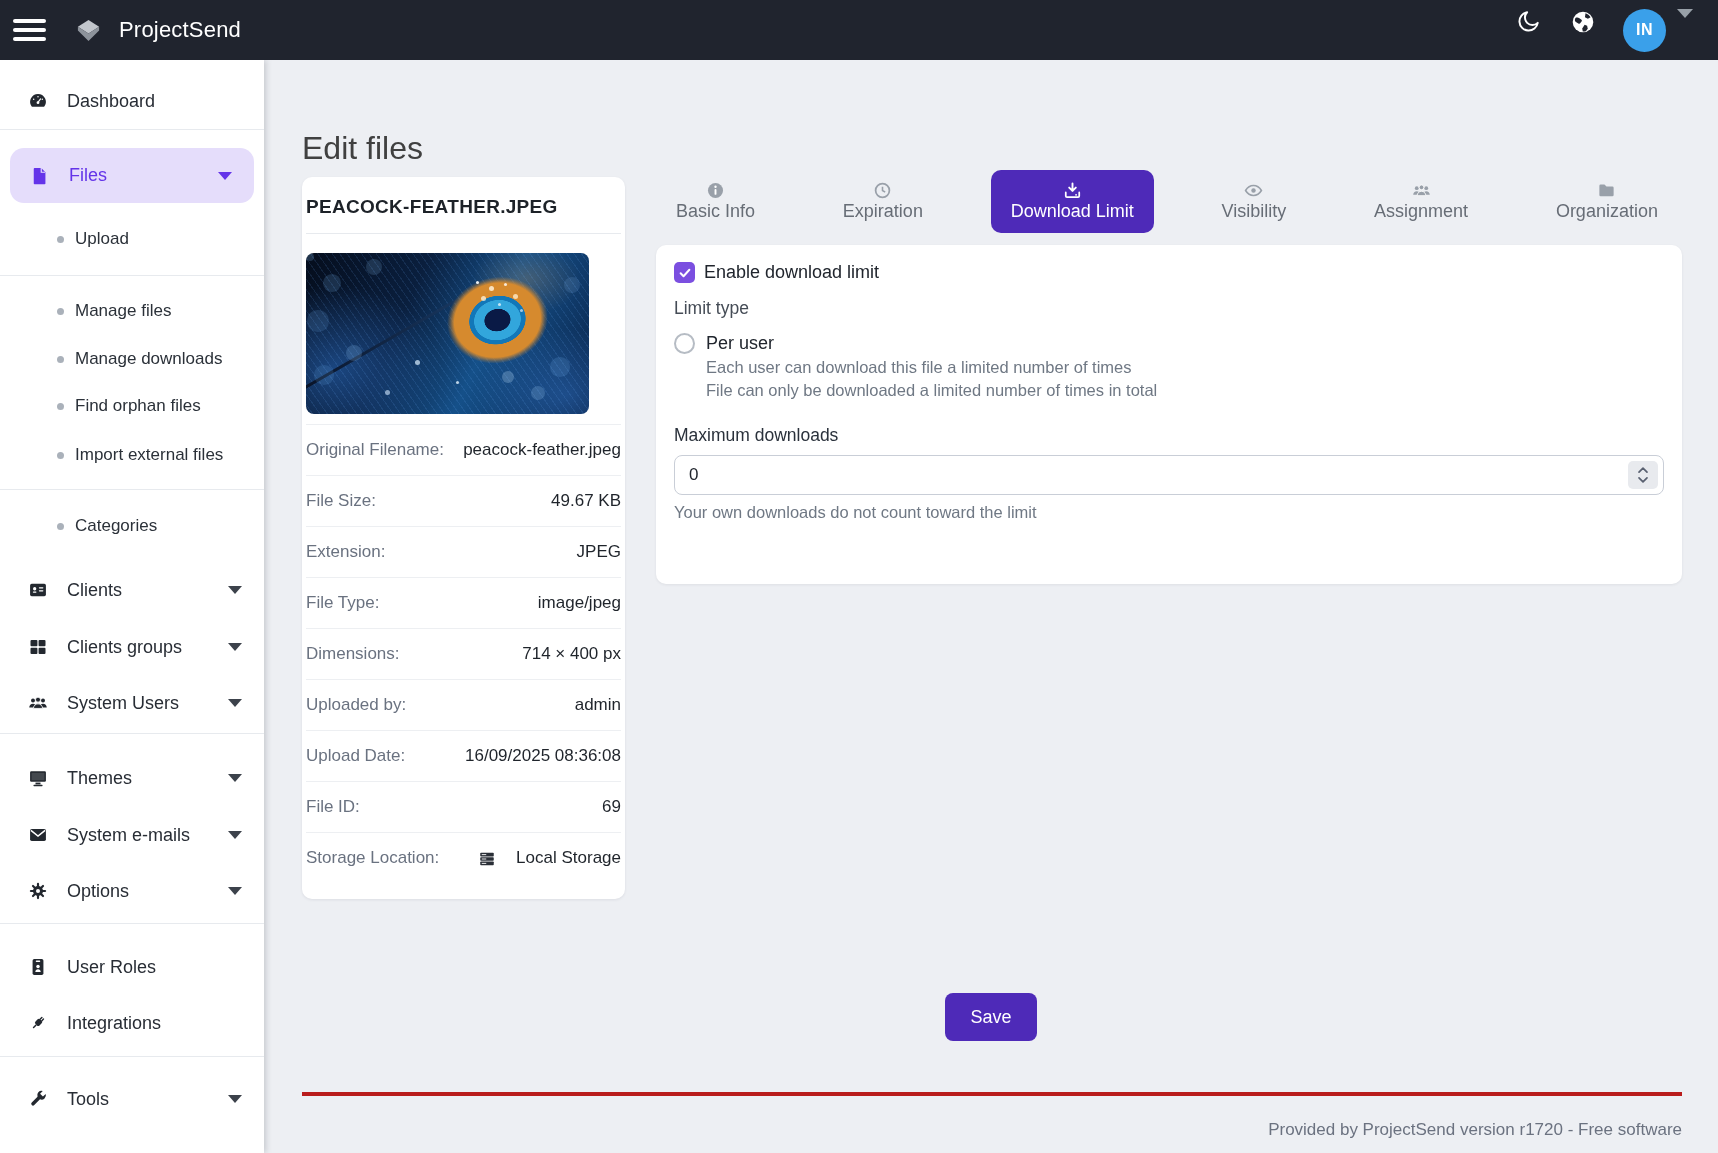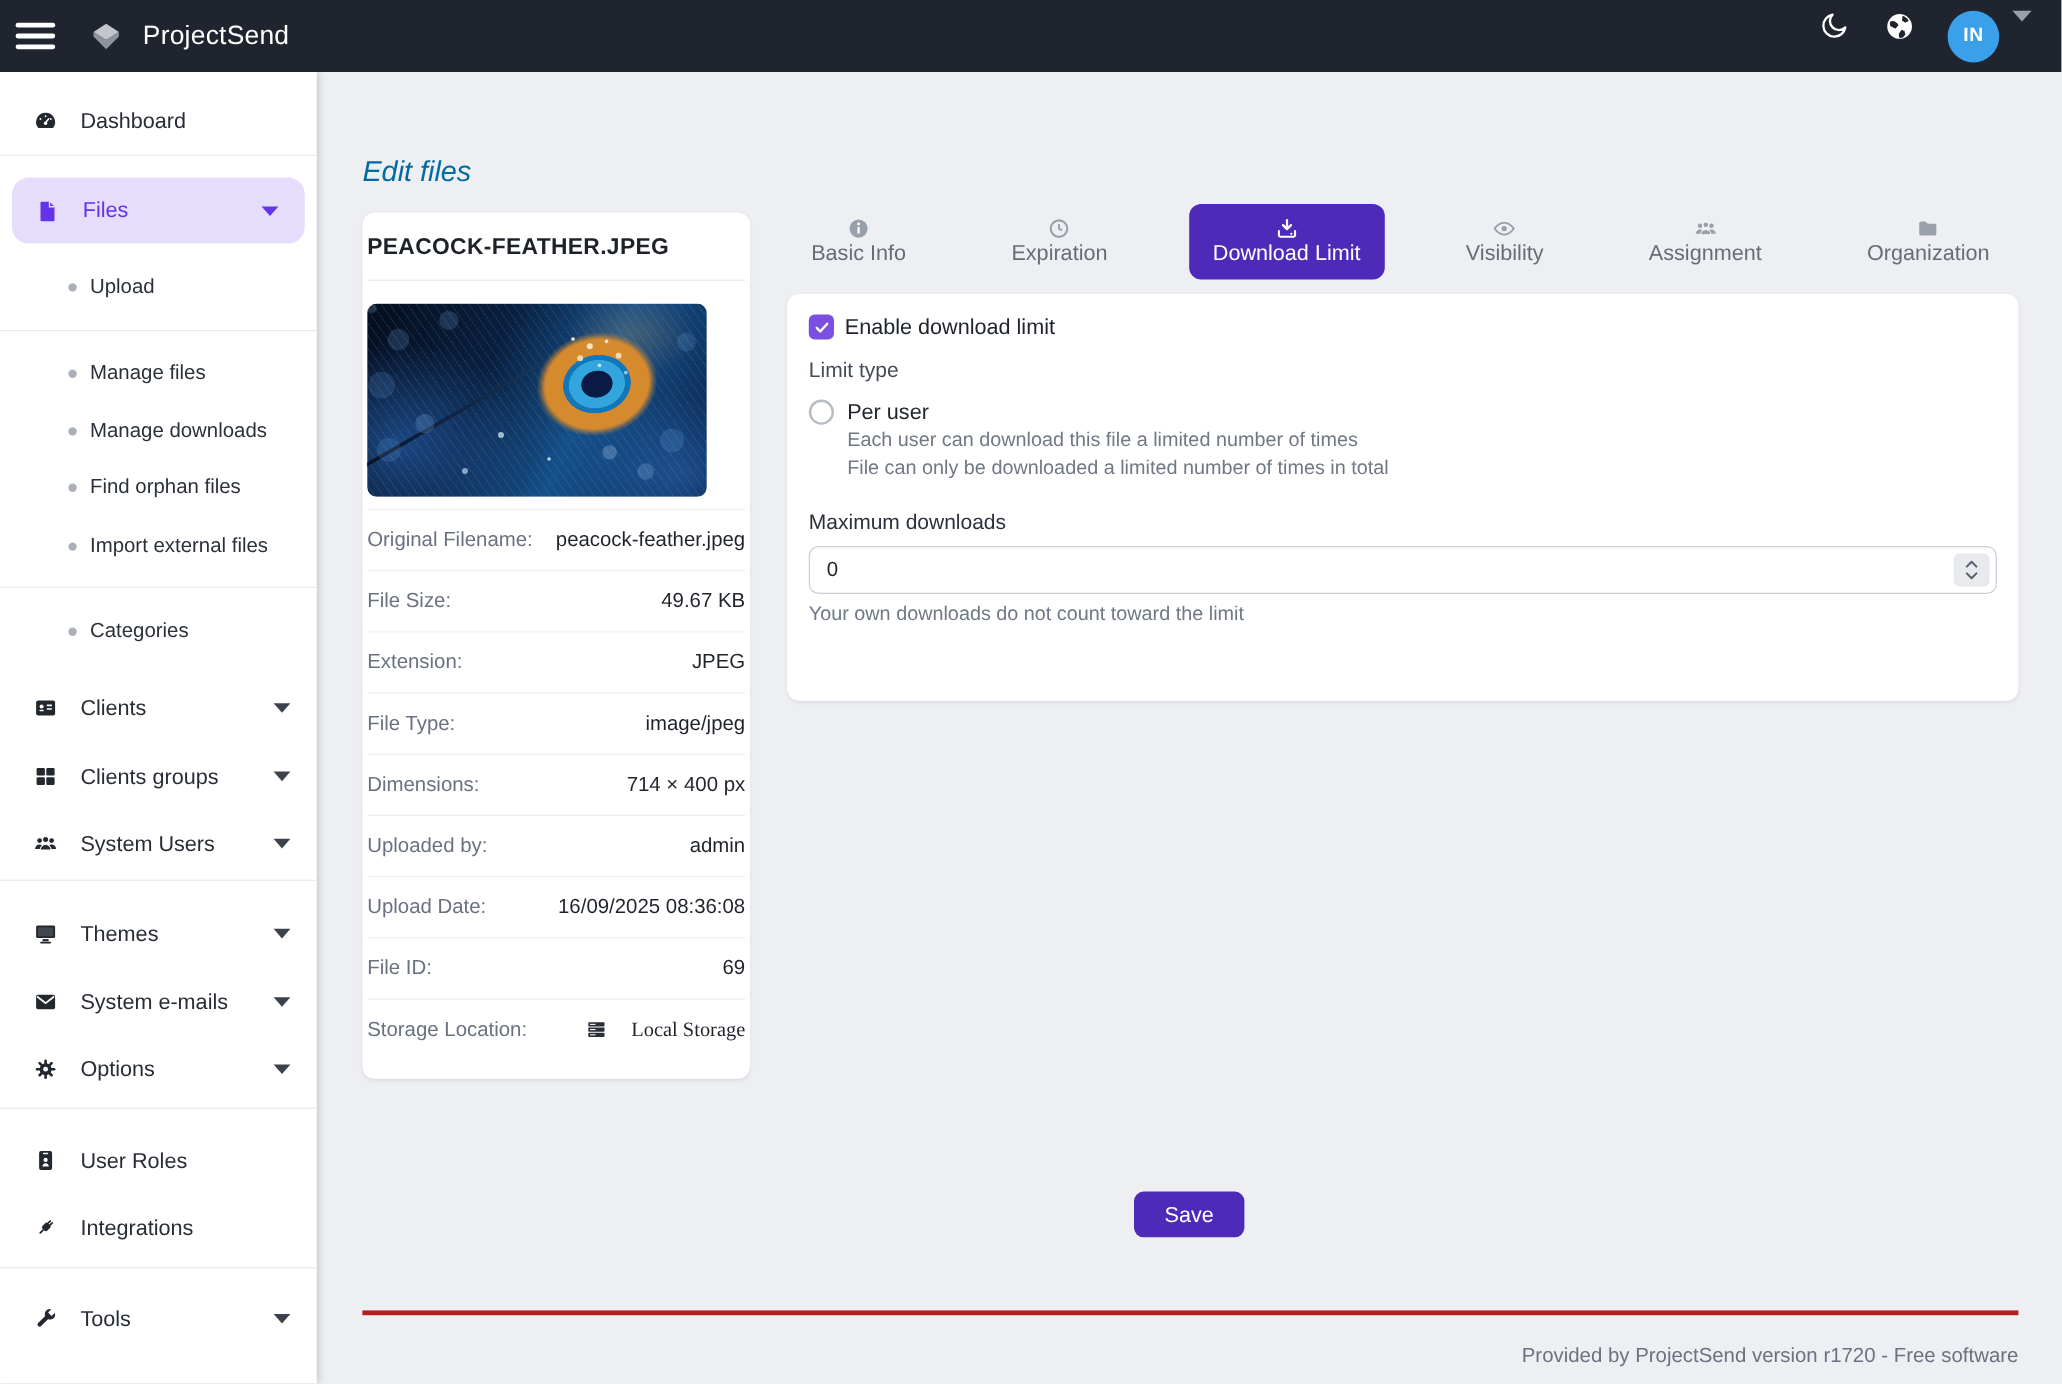--- a/index.html
+++ b/index.html
@@ -36,21 +36,21 @@
   .side-item .caret{margin-left:auto;width:0;height:0;border-left:7px solid transparent;border-right:7px solid transparent;border-top:8px solid #3c424b;}
   .side-item.active-pill{left:10px;right:10px;height:55px;border-radius:14px;background:var(--c-sidebar-active-bg);color:var(--c-sidebar-active-fg);padding:0 22px 0 20px;}
   .side-item.active-pill .ico{color:var(--c-sidebar-active-fg);}
   .side-item.active-pill .caret{border-top-color:var(--c-sidebar-active-fg);}
   .side-sub{position:absolute;left:0;right:0;height:36px;display:flex;align-items:center;padding-left:57px;font-size:17px;color:#2b3139;cursor:pointer;}
   .side-sub .dot{width:7px;height:7px;border-radius:50%;background:#aab1ba;margin-right:11px;flex:none;}
   .side-div{position:absolute;left:0;right:0;height:1px;background:#e7eaee;}
 
   
   .main{position:absolute;left:264px;top:60px;right:0;bottom:0;background:#edeff3;}
-  .page-title{position:absolute;left:38px;top:70px;font-size:24px;font-weight:500;color:#0369a1;font-style:italic;}
+  .page-title{position:absolute;left:38px;top:70px;font-size:32px;font-weight:500;color:#404040;}
 
   
   .file-card{position:absolute;left:38px;top:117px;width:323px;background:#fff;border-radius:10px;box-shadow:0 1px 3px rgba(25,30,45,.08);padding:17px 4px 16px;}
   .file-card h2{font-size:19px;font-weight:bold;letter-spacing:.3px;color:#1d2228;padding-top:2px;}
   .card-hr{height:1px;background:#e7eaee;margin:15px 0 0;}
   .thumb{position:relative;width:283px;height:161px;border-radius:8px;overflow:hidden;margin:19px 0 10px;
     background:
       radial-gradient(90px 60px at 78% 16%, rgba(235,160,70,.22), transparent 60%),
       radial-gradient(150px 120px at 10% 72%, rgba(45,115,205,.5), transparent 70%),
       radial-gradient(130px 95px at 92% 88%, rgba(55,125,215,.4), transparent 70%),
@@ -64,21 +64,21 @@
       14px 118px 0 6px rgba(120,190,255,.14), 64px 10px 0 4px rgba(150,205,255,.16), 250px 110px 0 6px rgba(130,195,255,.16),
       262px 28px 0 4px rgba(150,200,255,.14), 228px 136px 0 3px rgba(170,215,255,.2), 198px 120px 0 2px rgba(200,230,255,.25);}
   .thumb .sparkle{position:absolute;left:170px;top:28px;width:3px;height:3px;border-radius:50%;background:rgba(255,255,255,.9);
     box-shadow:14px 6px 0 1px rgba(255,240,215,.85), 28px 2px 0 0 rgba(255,255,255,.8), 38px 14px 0 1px rgba(255,235,200,.8),
       22px 22px 0 0 rgba(255,255,255,.7), 6px 16px 0 1px rgba(255,245,225,.75), 44px 28px 0 0 rgba(255,255,255,.6),
       -60px 80px 0 1px rgba(220,240,255,.7), -20px 100px 0 0 rgba(230,245,255,.8), -90px 110px 0 1px rgba(215,235,255,.6);}
   .meta-row{display:flex;justify-content:space-between;align-items:flex-start;gap:12px;padding:15px 0 15px;border-top:1px solid #edeff2;font-size:17px;}
   .meta-row:first-of-type{border-top:none;padding-top:12px;}
   .meta-label{color:#6a7280;flex:none;}
   .meta-value{color:#1f242b;text-align:right;word-break:break-word;}
-  .meta-value.with-ico{display:flex;align-items:center;gap:20px;font-family:Liberation Serif, serif;}
+  .meta-value.with-ico{display:flex;align-items:flex-end;gap:20px;}
   .srv{width:18px;height:18px;color:#2a2f37;flex:none;}
 
   
   .tabs{position:absolute;left:392px;top:117px;width:1026px;height:48px;display:flex;align-items:center;justify-content:space-between;padding-right:4px;}
   .tab{display:flex;align-items:center;gap:1px;font-size:18px;color:#676d76;padding:11px 20px;border-radius:10px;cursor:pointer;white-space:nowrap;flex-direction:column;}
   .tab .tico{width:19px;height:19px;color:#99a0a9;flex:none;display:flex;}
   .tab.active{background:var(--c-accent);color:#fff;font-weight:500;}
   .tab.active .tico{color:#fff;}
 
   
@@ -91,21 +91,21 @@
   .radio{width:21px;height:21px;border-radius:50%;border:2px solid #b6bcc4;background:#fff;flex:none;}
   .radio.checked{border:none;background:radial-gradient(circle,#fff 0 4px,var(--c-radio) 4.5px);}
   .opt-row .lbl{font-size:18px;color:#21262e;}
   .opt-help{margin:4px 0 0 32px;font-size:16.5px;color:#6f7884;}
   .max-label{margin-top:25px;font-size:17.5px;color:#2a313b;}
   .num-wrap{position:relative;margin-top:9px;}
   .num-input{width:100%;height:40px;border:1px solid #c9ced7;border-radius:8px;font-size:17px;padding:0 44px 0 14px;color:#21262e;background:#fff;font-family:"Liberation Sans","DejaVu Sans",sans-serif;outline:none;}
   .stepper{position:absolute;right:6px;top:6px;width:30px;height:28px;border-radius:5px;background:#e8eaee;display:flex;align-items:center;justify-content:center;cursor:pointer;}
   .input-help{margin-top:8px;font-size:16.5px;color:#6f7884;}
 
-  .save-btn{position:absolute;left:681px;top:933px;width:92px;height:38px;background:var(--c-accent);color:#fff;border:none;border-radius:8px;font-size:18px;font-family:"Liberation Sans","DejaVu Sans",sans-serif;cursor:pointer;}
+  .save-btn{position:absolute;left:681px;top:933px;width:92px;height:48px;background:var(--c-accent);color:#fff;border:none;border-radius:8px;font-size:18px;font-family:"Liberation Sans","DejaVu Sans",sans-serif;cursor:pointer;}
 
   .footer{position:absolute;left:38px;right:36px;top:1032px;border-top:4px solid #b91c1c;text-align:right;padding-top:24px;font-size:17px;color:#6b7280;}
 </style>
 </head>
 <body>
 
 <div id="stage">
 
   <div class="navbar">
     <div class="burger">

